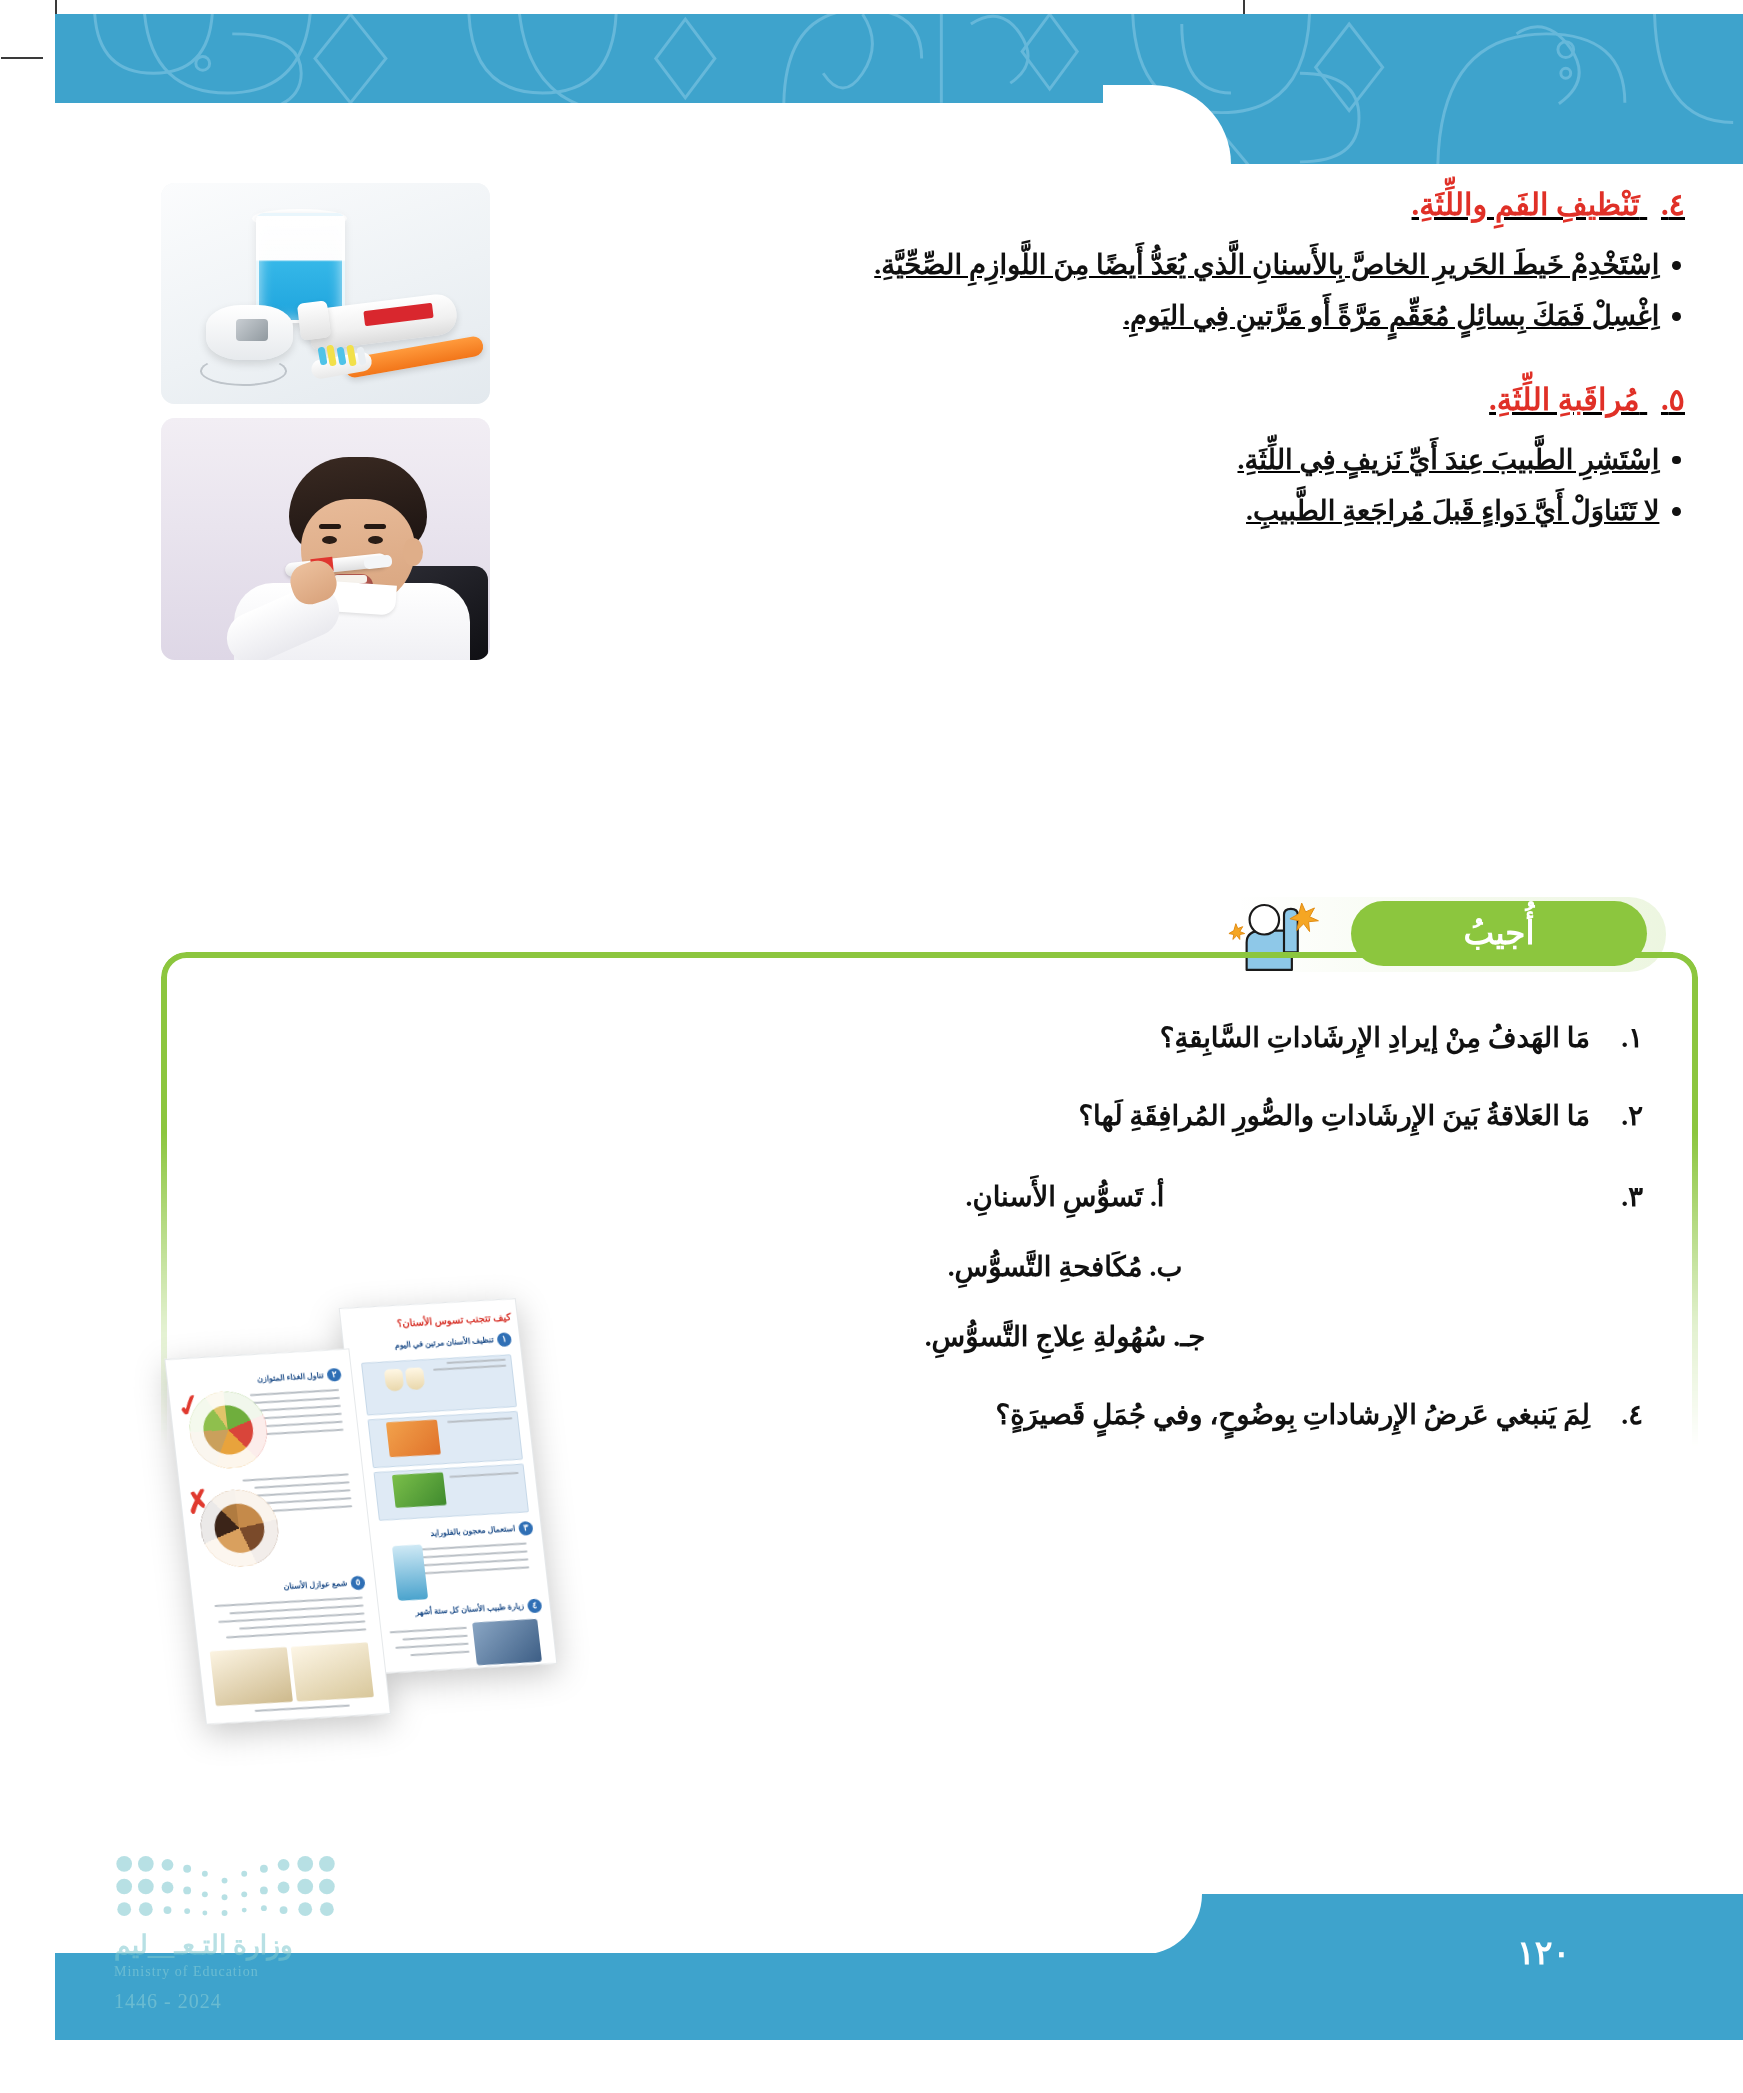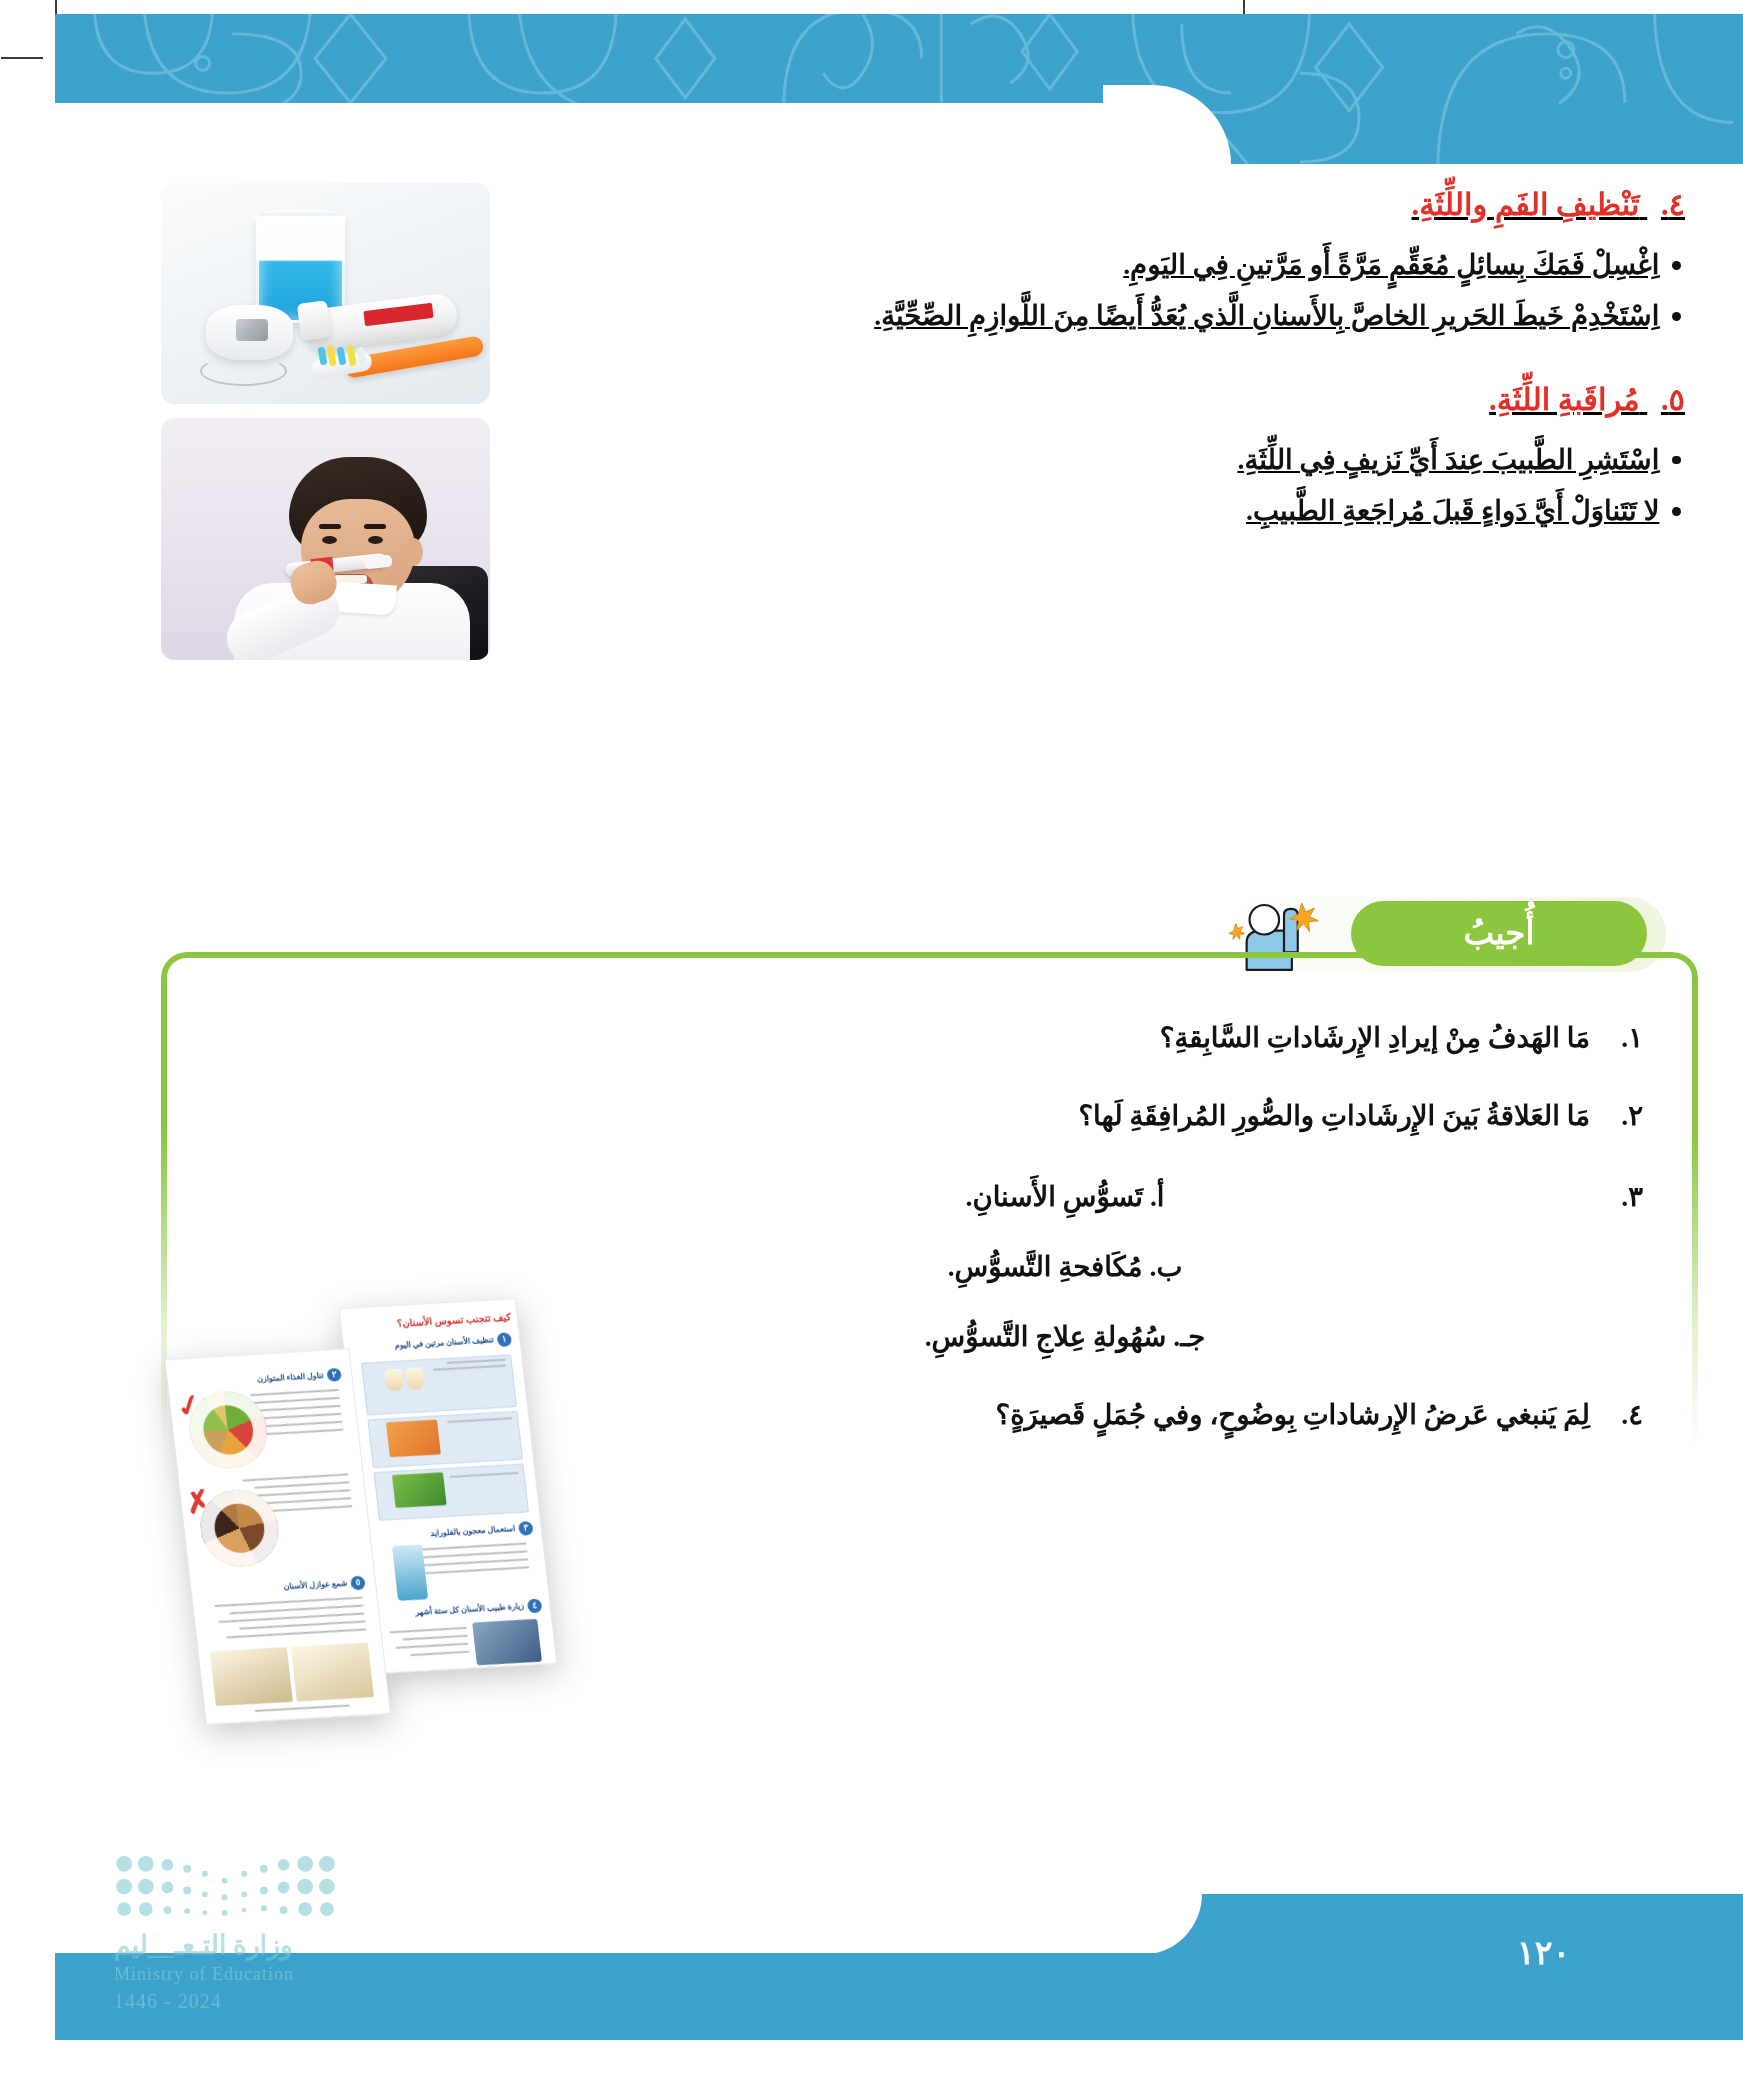--- a/index.html
+++ b/index.html
@@ -168,21 +168,21 @@
   
   .footer-band{position:absolute;left:55px;top:1953px;width:1688px;height:87px;background:#3ea3cc;}
   .footer-wave{position:absolute;left:1074px;top:1894px;width:670px;height:61px;background:#3ea3cc;}
   .footer-wave::before{content:"";position:absolute;left:0;top:0;width:128px;height:61px;
     background:#fff;border-bottom-right-radius:128px;}
   .pagenum{position:absolute;left:1517px;top:1933px;color:#ffffff;font-size:33px;font-weight:bold;
     letter-spacing:3px;}
   .logo{position:absolute;left:114px;top:1856px;width:325px;height:158px;opacity:.55;}
   .logo-dots{position:absolute;left:0;top:0;width:227px;height:61px;}
   .logo-ar{position:absolute;left:0;top:73px;font-size:26.6px;color:#7ec8cf;letter-spacing:2px;font-weight:bold;}
-  .logo-en{position:absolute;left:0;top:108px;font-size:18px;color:#8fd0d6;letter-spacing:1px;}
+  .logo-en{position:absolute;left:0;top:108px;font-size:14px;color:#8fd0d6;letter-spacing:1px;}
   .logo-yr{position:absolute;left:0;top:134px;font-size:20px;color:#8fd0d6;letter-spacing:1px;}
   .right-rule{position:absolute;left:1740px;top:13.8px;width:3.9px;height:89px;background:#3ea3cc;}
 </style>
 </head>
 <body>
 
 <div class="page">
 
   <div class="crop-v-top"></div>
   <div class="crop-h-left"></div>
@@ -276,22 +276,22 @@
     <div class="by-hand"></div>
   </div>
 
   <div class="txt-col">
 
     <h3 class="heading">
       <span class="num">٤.</span>
       <span>تَنْظيفِ الفَمِ واللِّثَةِ.</span>
     </h3>
     <ul class="bullet-list">
+      <li>اِسْتَخْدِمْ خَيطَ الحَريرِ الخاصَّ بِالأَسنانِ الَّذي يُعَدُّ أَيضًا مِنَ اللَّوازِمِ الصِّحِّيَّةِ.</li>
       <li>اِغْسِلْ فَمَكَ بِسائِلٍ مُعَقِّمٍ مَرَّةً أَو مَرَّتينِ فِي اليَومِ.</li>
-      <li>اِسْتَخْدِمْ خَيطَ الحَريرِ الخاصَّ بِالأَسنانِ الَّذي يُعَدُّ أَيضًا مِنَ اللَّوازِمِ الصِّحِّيَّةِ.</li>
     </ul>
 
     <h3 class="heading sec5">
       <span class="num">٥.</span>
       <span>مُراقَبةِ اللِّثَةِ.</span>
     </h3>
     <ul class="bullet-list">
       <li>اِسْتَشِرِ الطَّبيبَ عِندَ أَيِّ نَزيفٍ فِي اللِّثَةِ.</li>
       <li>لا تَتَناوَلْ أَيَّ دَواءٍ قَبلَ مُراجَعةِ الطَّبيبِ.</li>
     </ul>

